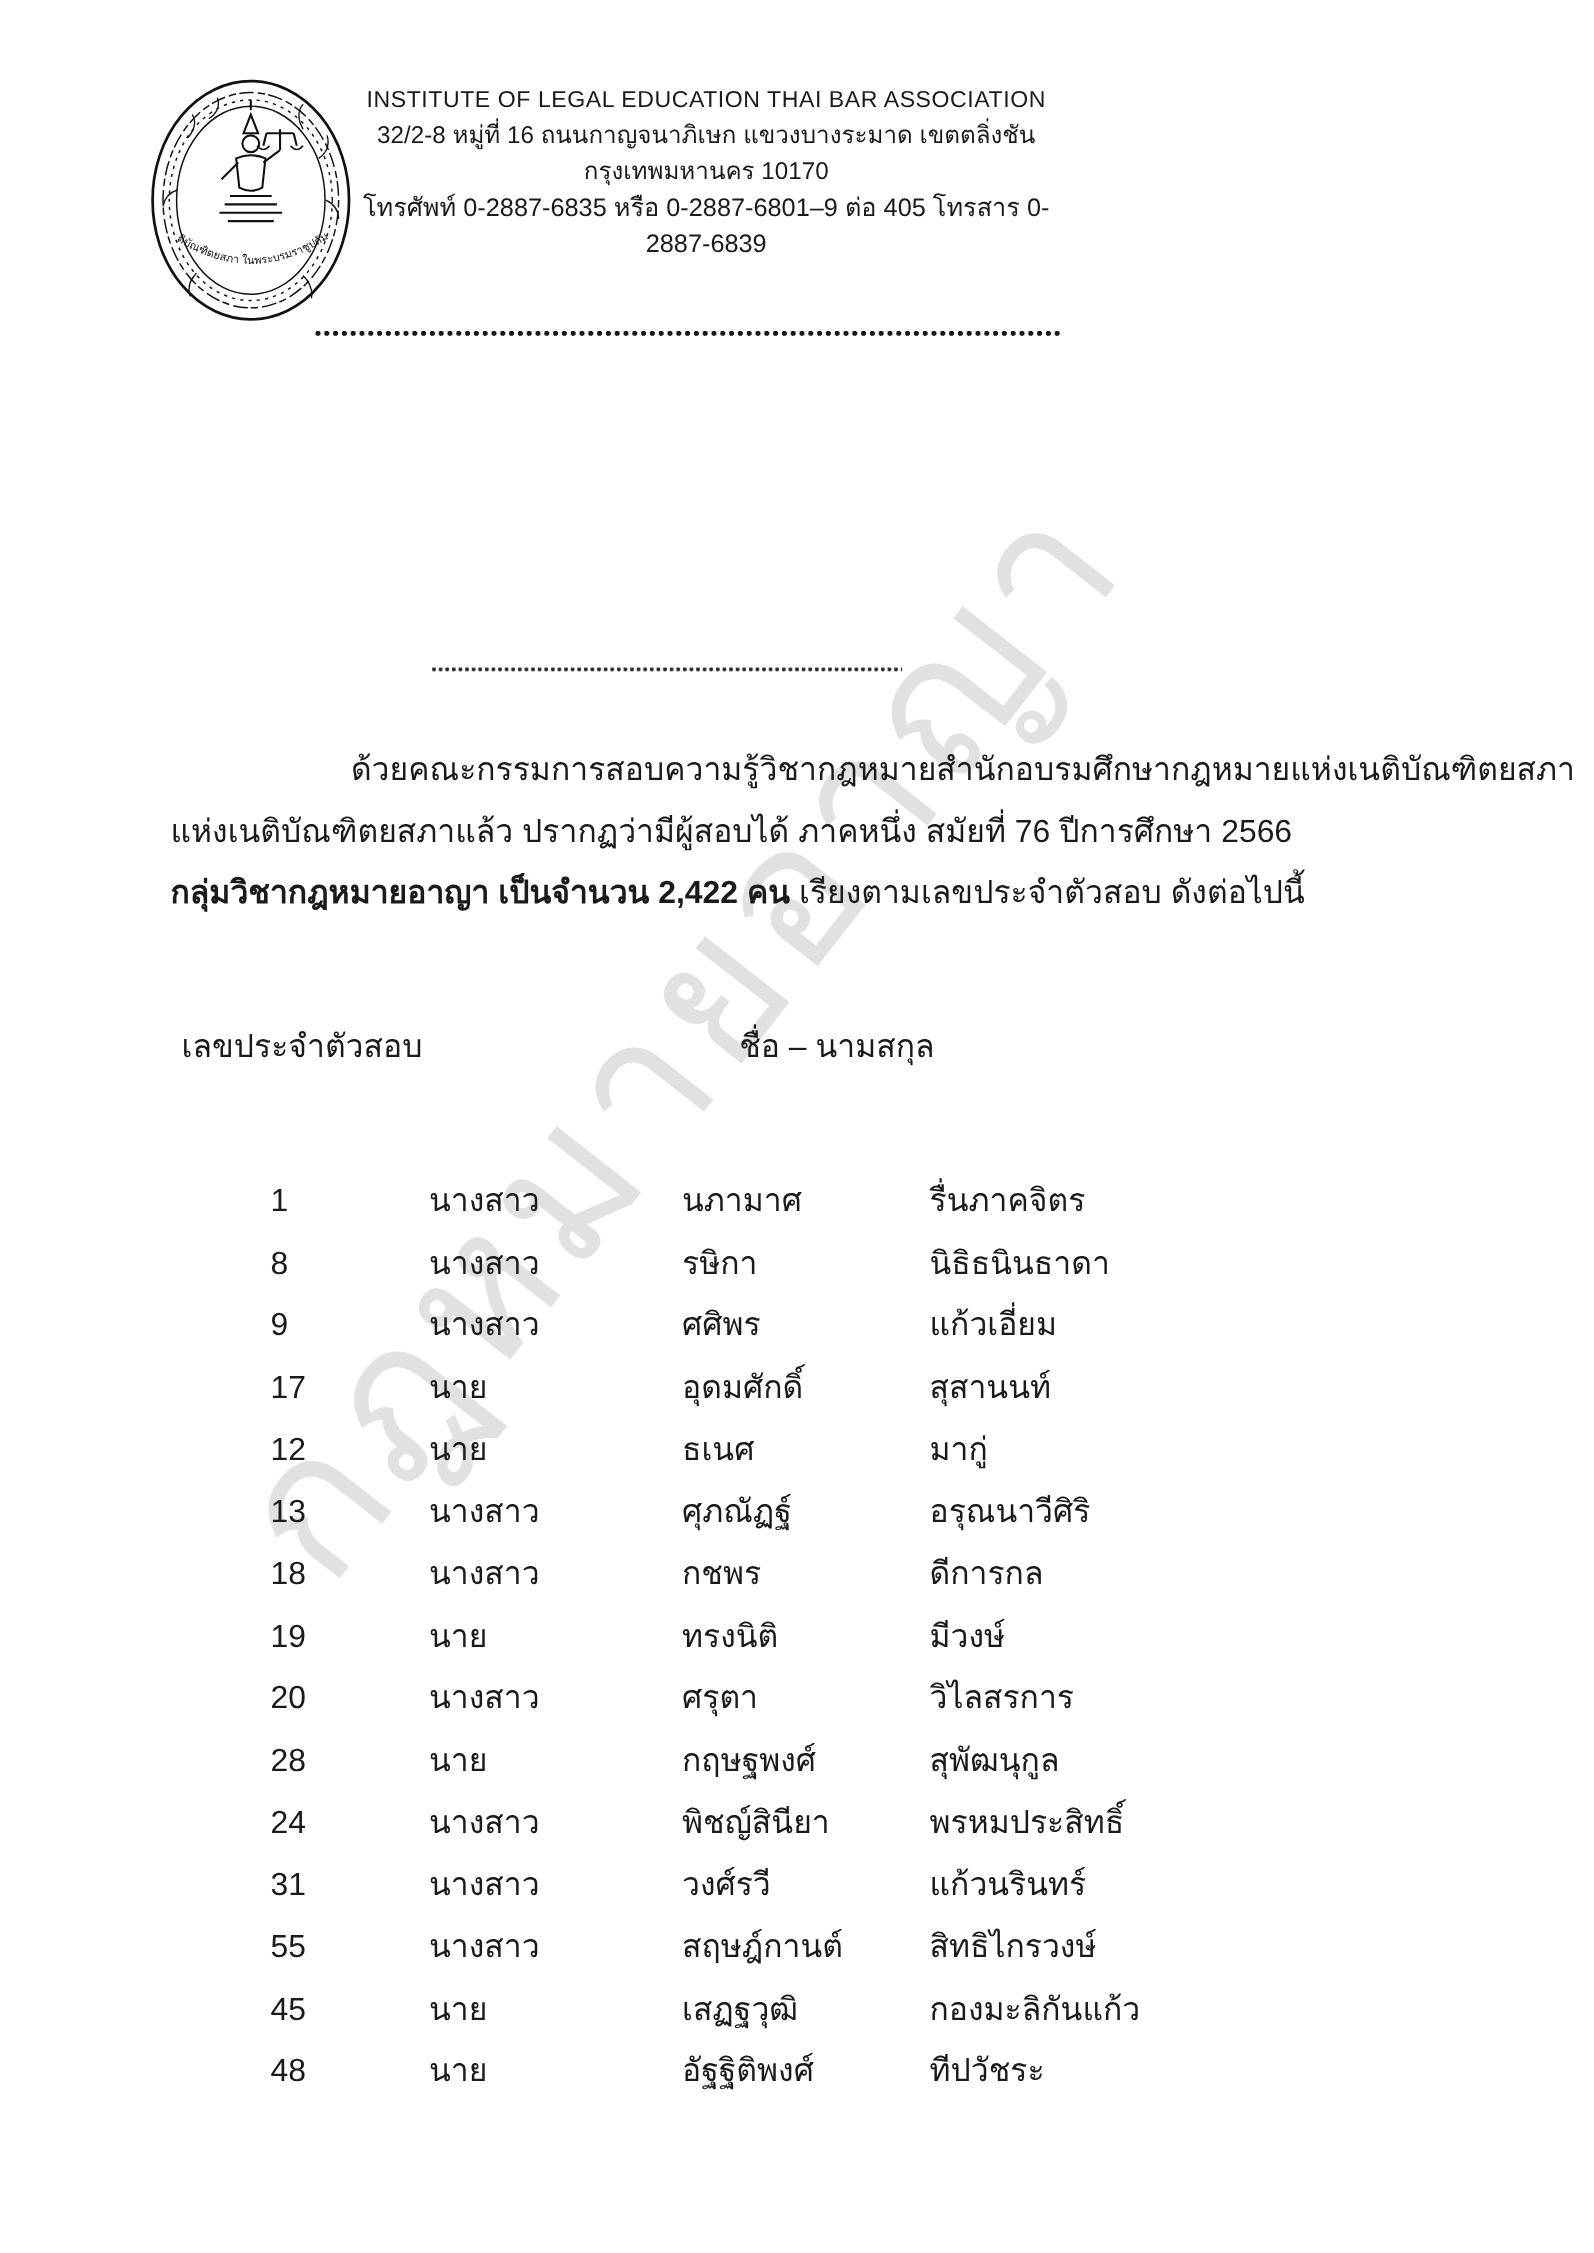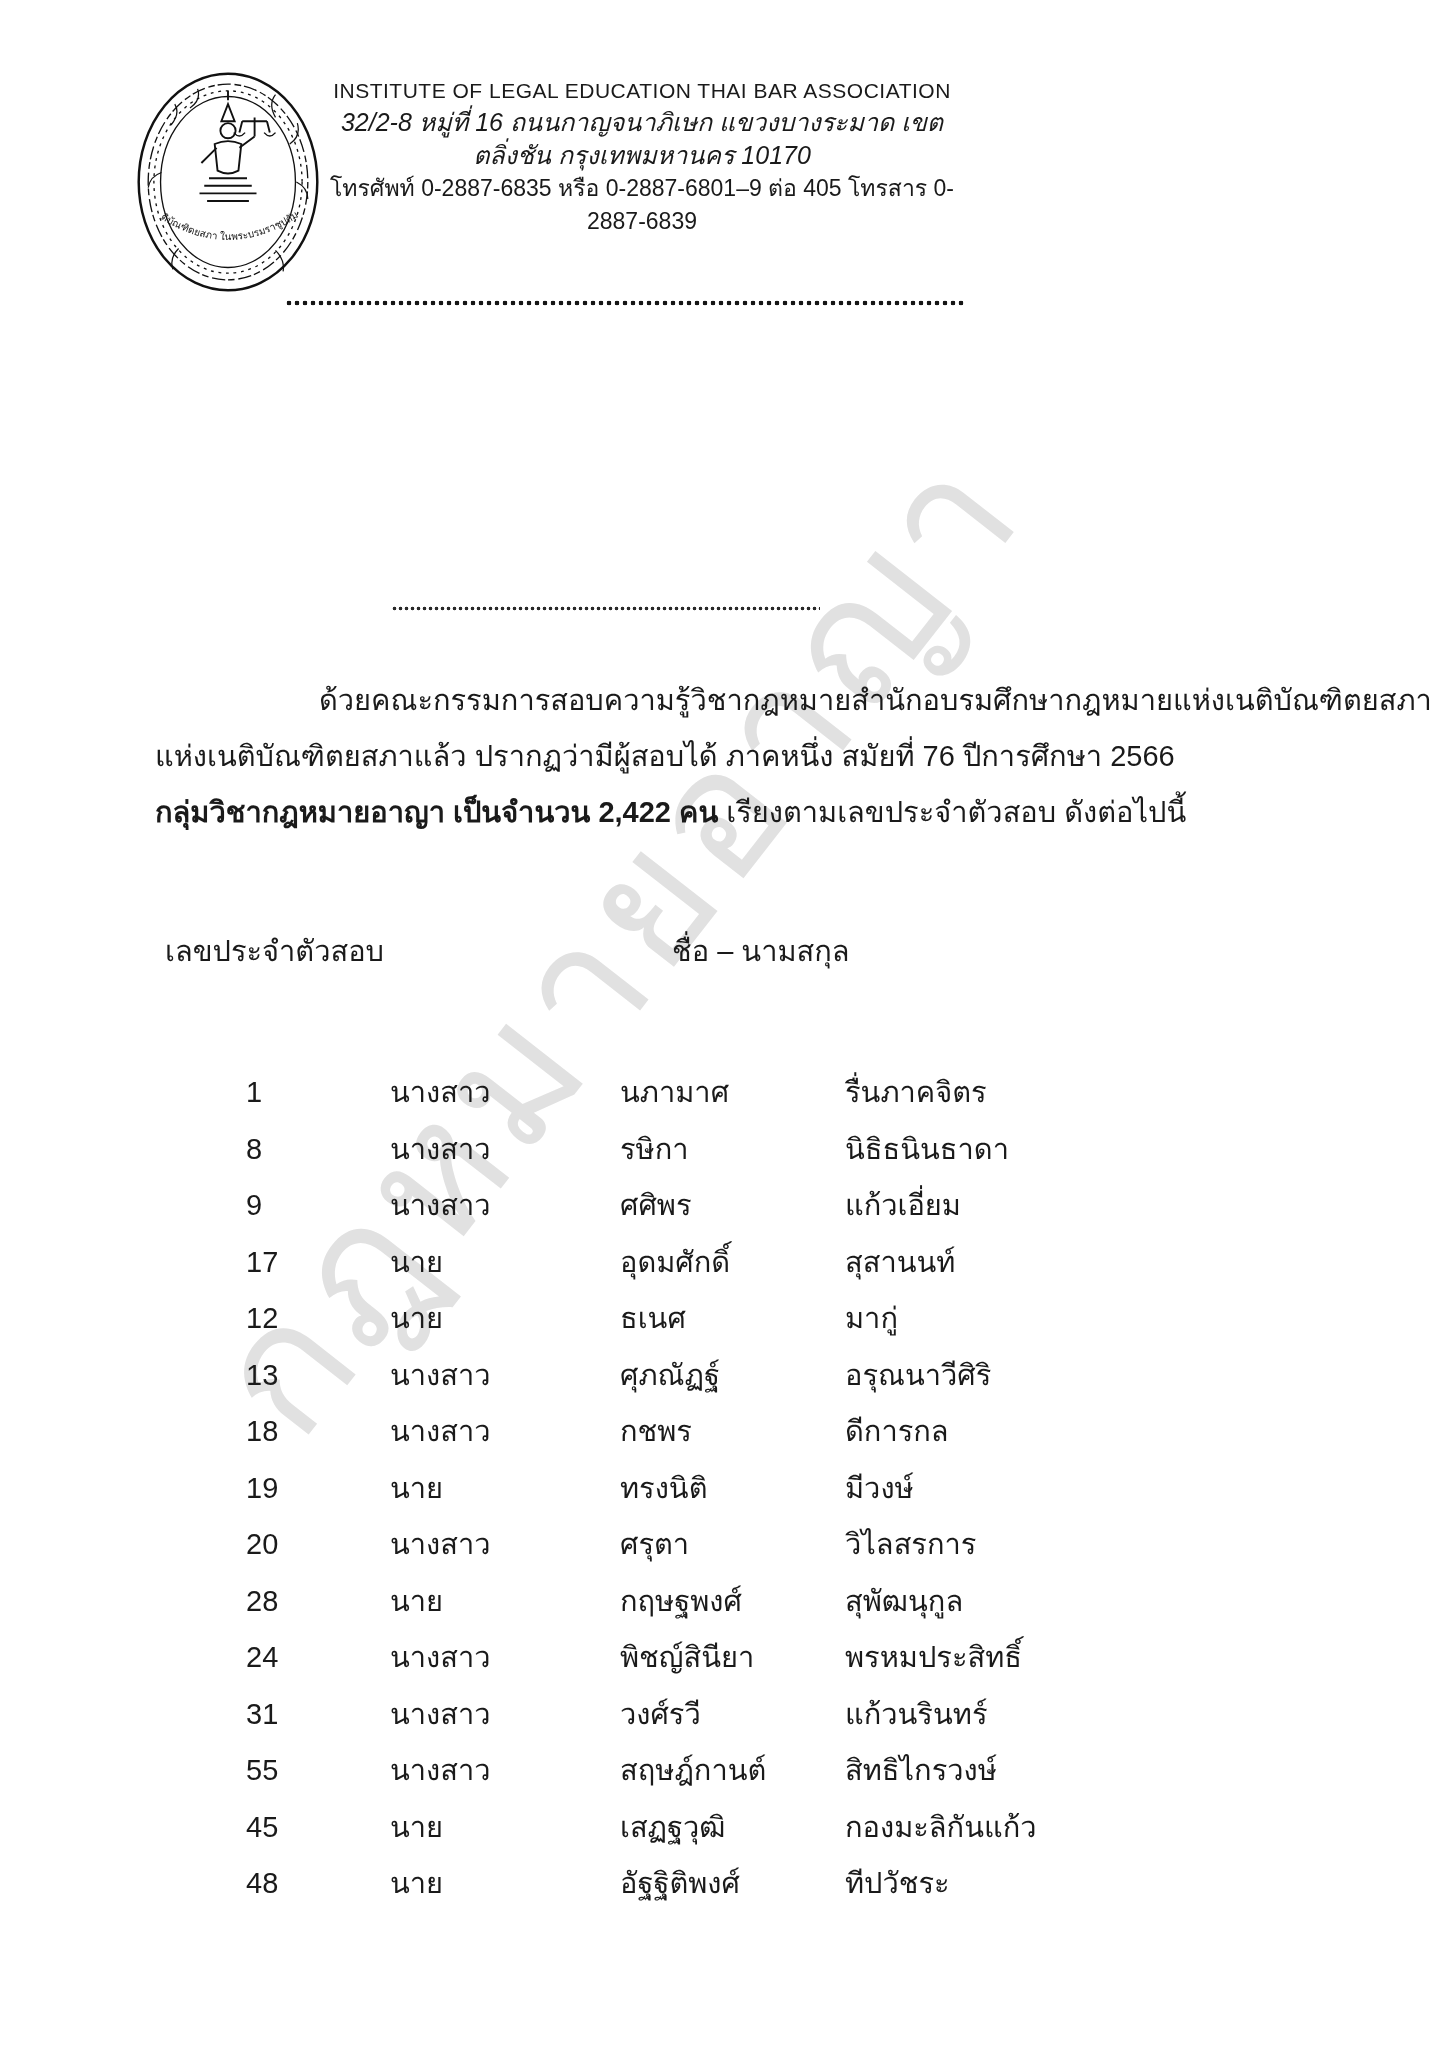--- a/index.html
+++ b/index.html
@@ -17,21 +17,21 @@
 
   .content { position:absolute; inset:0; z-index:1; }
 
   
   .seal { position:absolute; left:133px; top:68px; width:190px; height:228px; }
 
   
   .hdr { position:absolute; left:312px; top:76px; width:660px; text-align:center; }
   .hdr .org-th { font-size:30px; font-weight:bold; line-height:40px; }
   .hdr .org-en { font-size:21px; line-height:30px; letter-spacing:.5px; }
-  .hdr .addr   { font-size:25px; line-height:33px;font-style:italic; }
+  .hdr .addr   { font-size:22px; line-height:33px; }
   .hdr .phone  { font-size:23px; line-height:33px; }
 
   .dots-big {
     position:absolute; left:286px; top:300px; width:678px; height:7px;
     background:radial-gradient(circle at 3px 3px,#151515 2.1px,transparent 2.6px);
     background-size:8px 7px; background-repeat:repeat-x;
   }
   .dots-small {
     position:absolute; left:392px; top:606px; width:428px; height:6px;
     background:radial-gradient(circle at 2.5px 2.5px,#2a2a2a 1.6px,transparent 2.1px);

